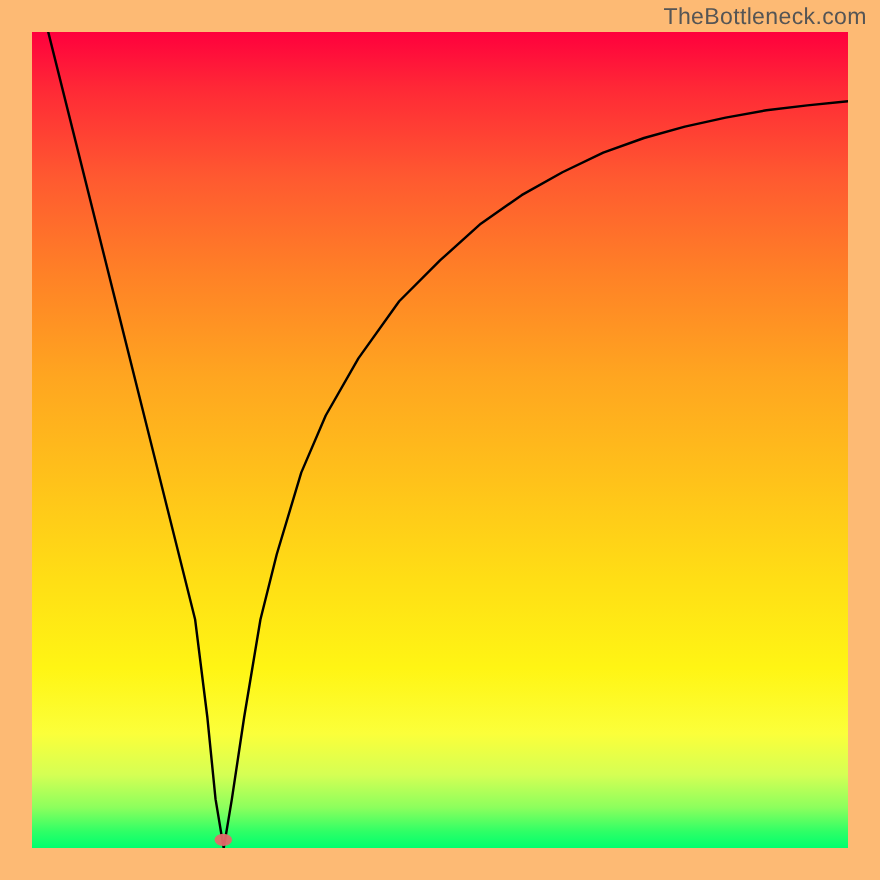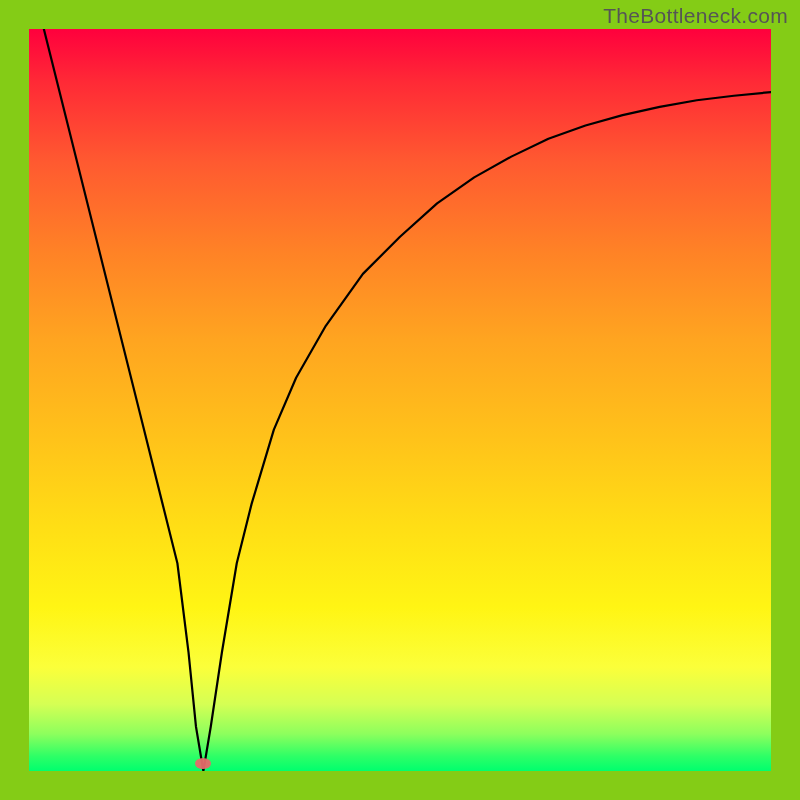--- a/index.html
+++ b/index.html
@@ -6,21 +6,21 @@
     margin: 0;
     padding: 0;
     width: 800px;
     height: 800px;
     overflow: hidden;
     font-family: Arial, Helvetica, sans-serif;
   }
   .outer {
     width: 800px;
     height: 800px;
-    background: #84cc16;
+    background: #fdba74;
     position: relative;
   }
   .watermark {
     position: absolute;
     top: 4px;
     right: 12px;
     color: #555;
     font-size: 21px;
     font-weight: 500;
     letter-spacing: 0.3px;

